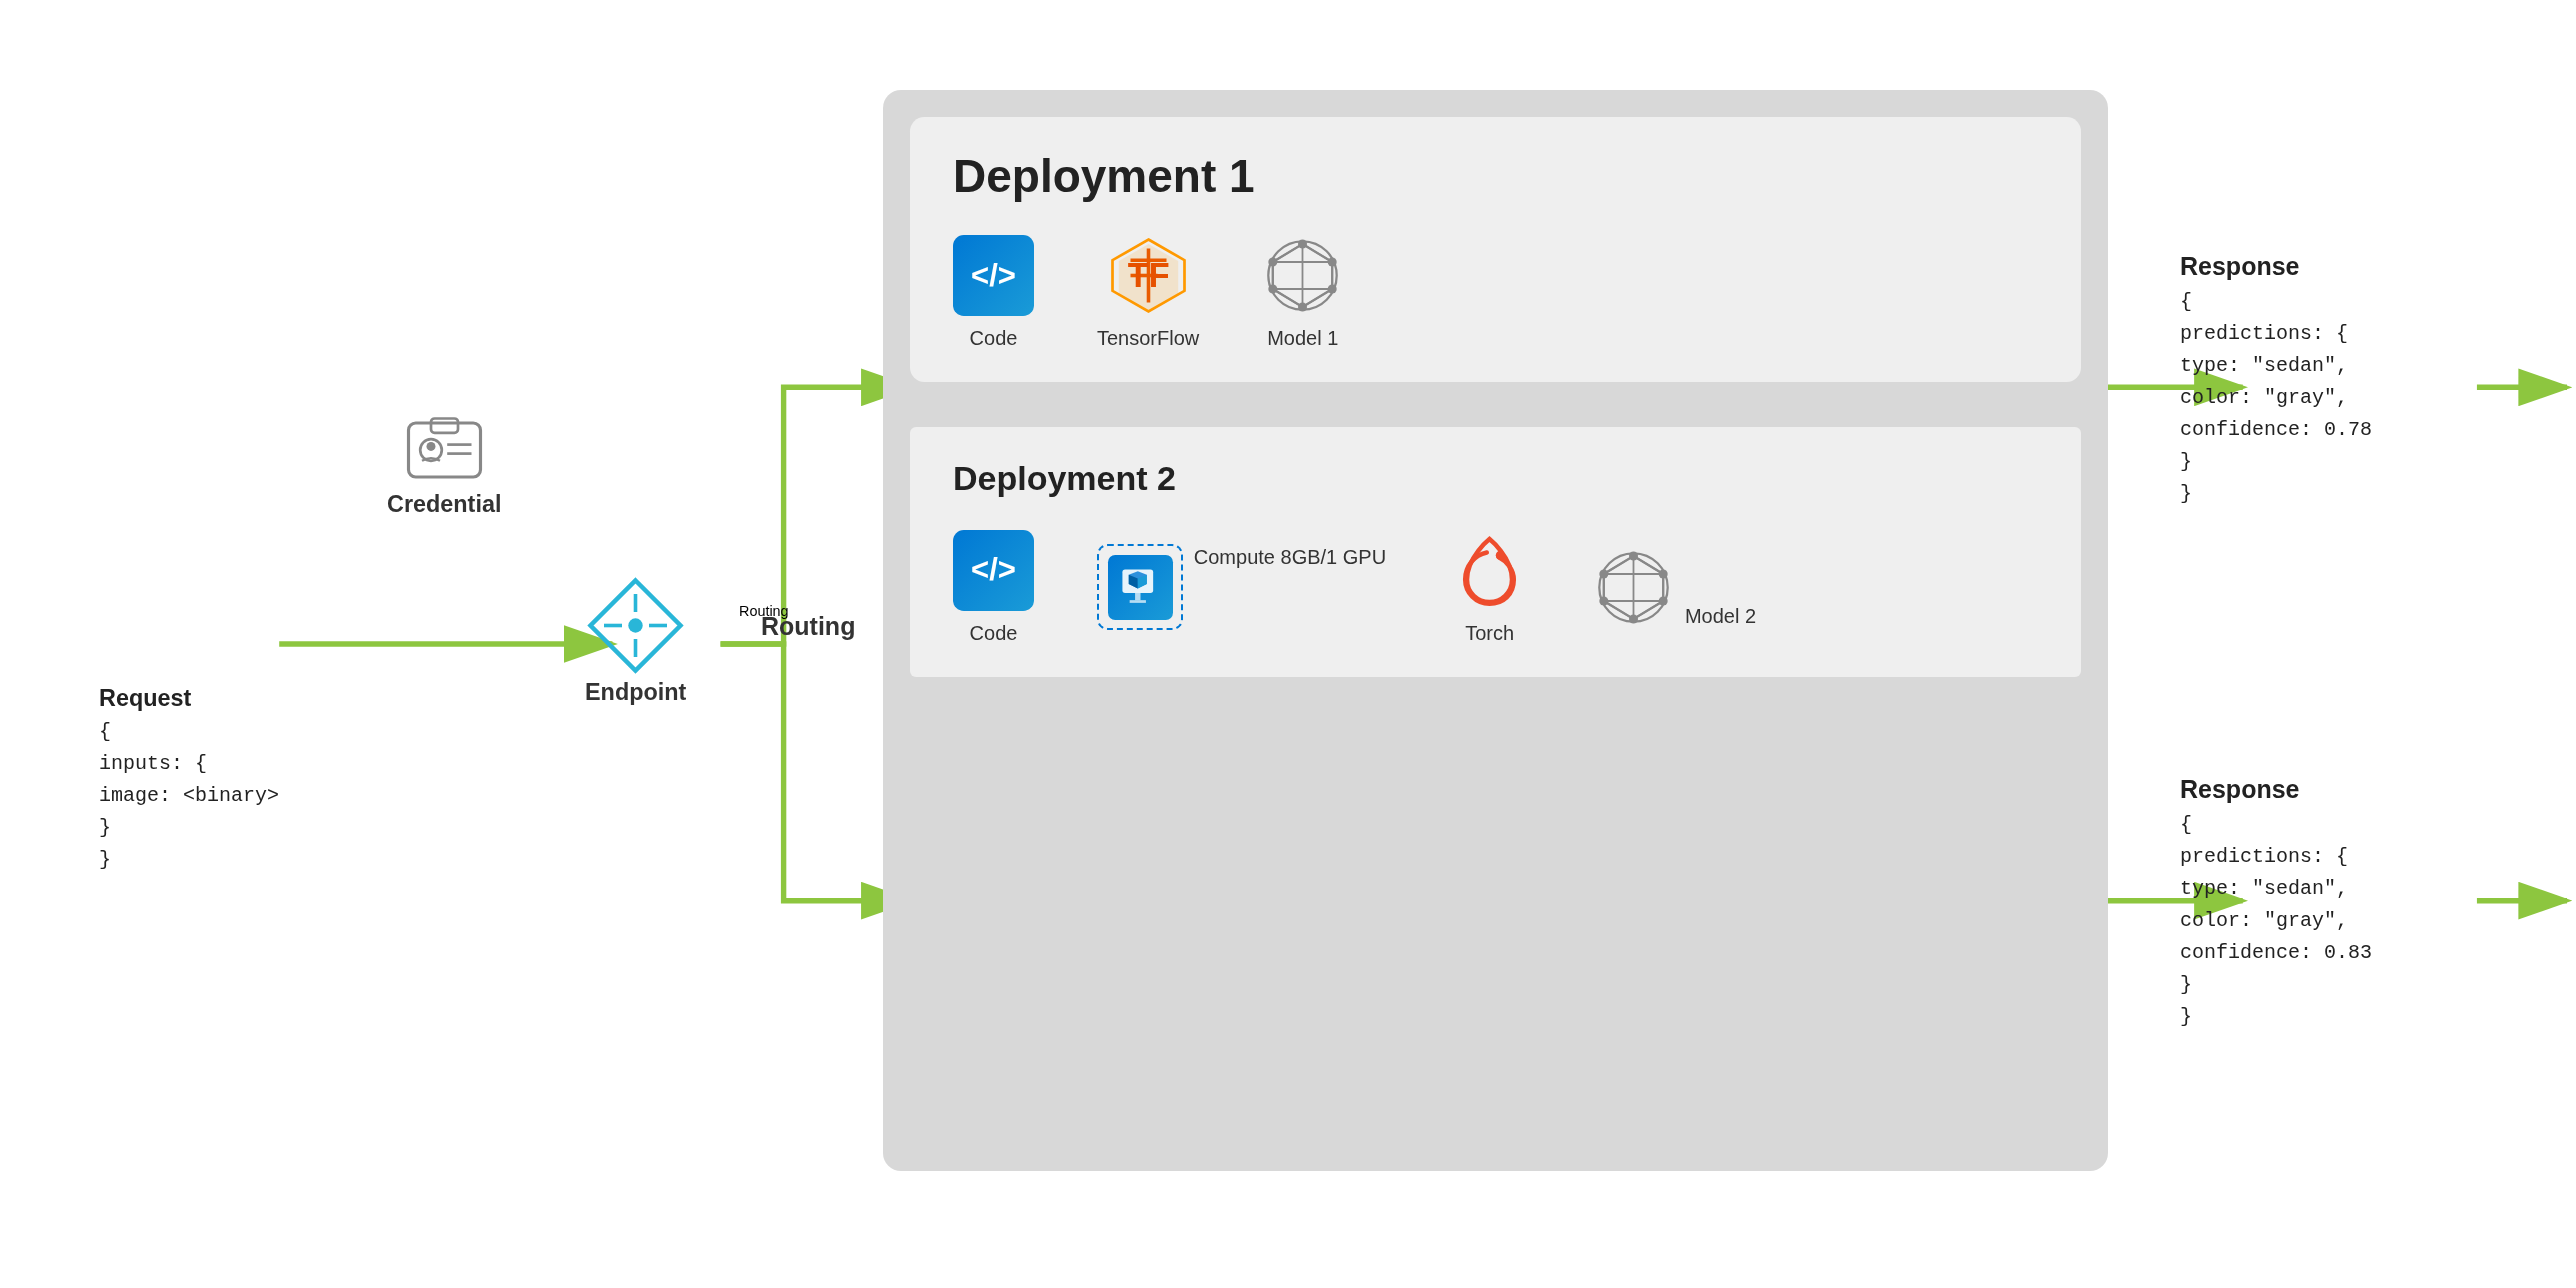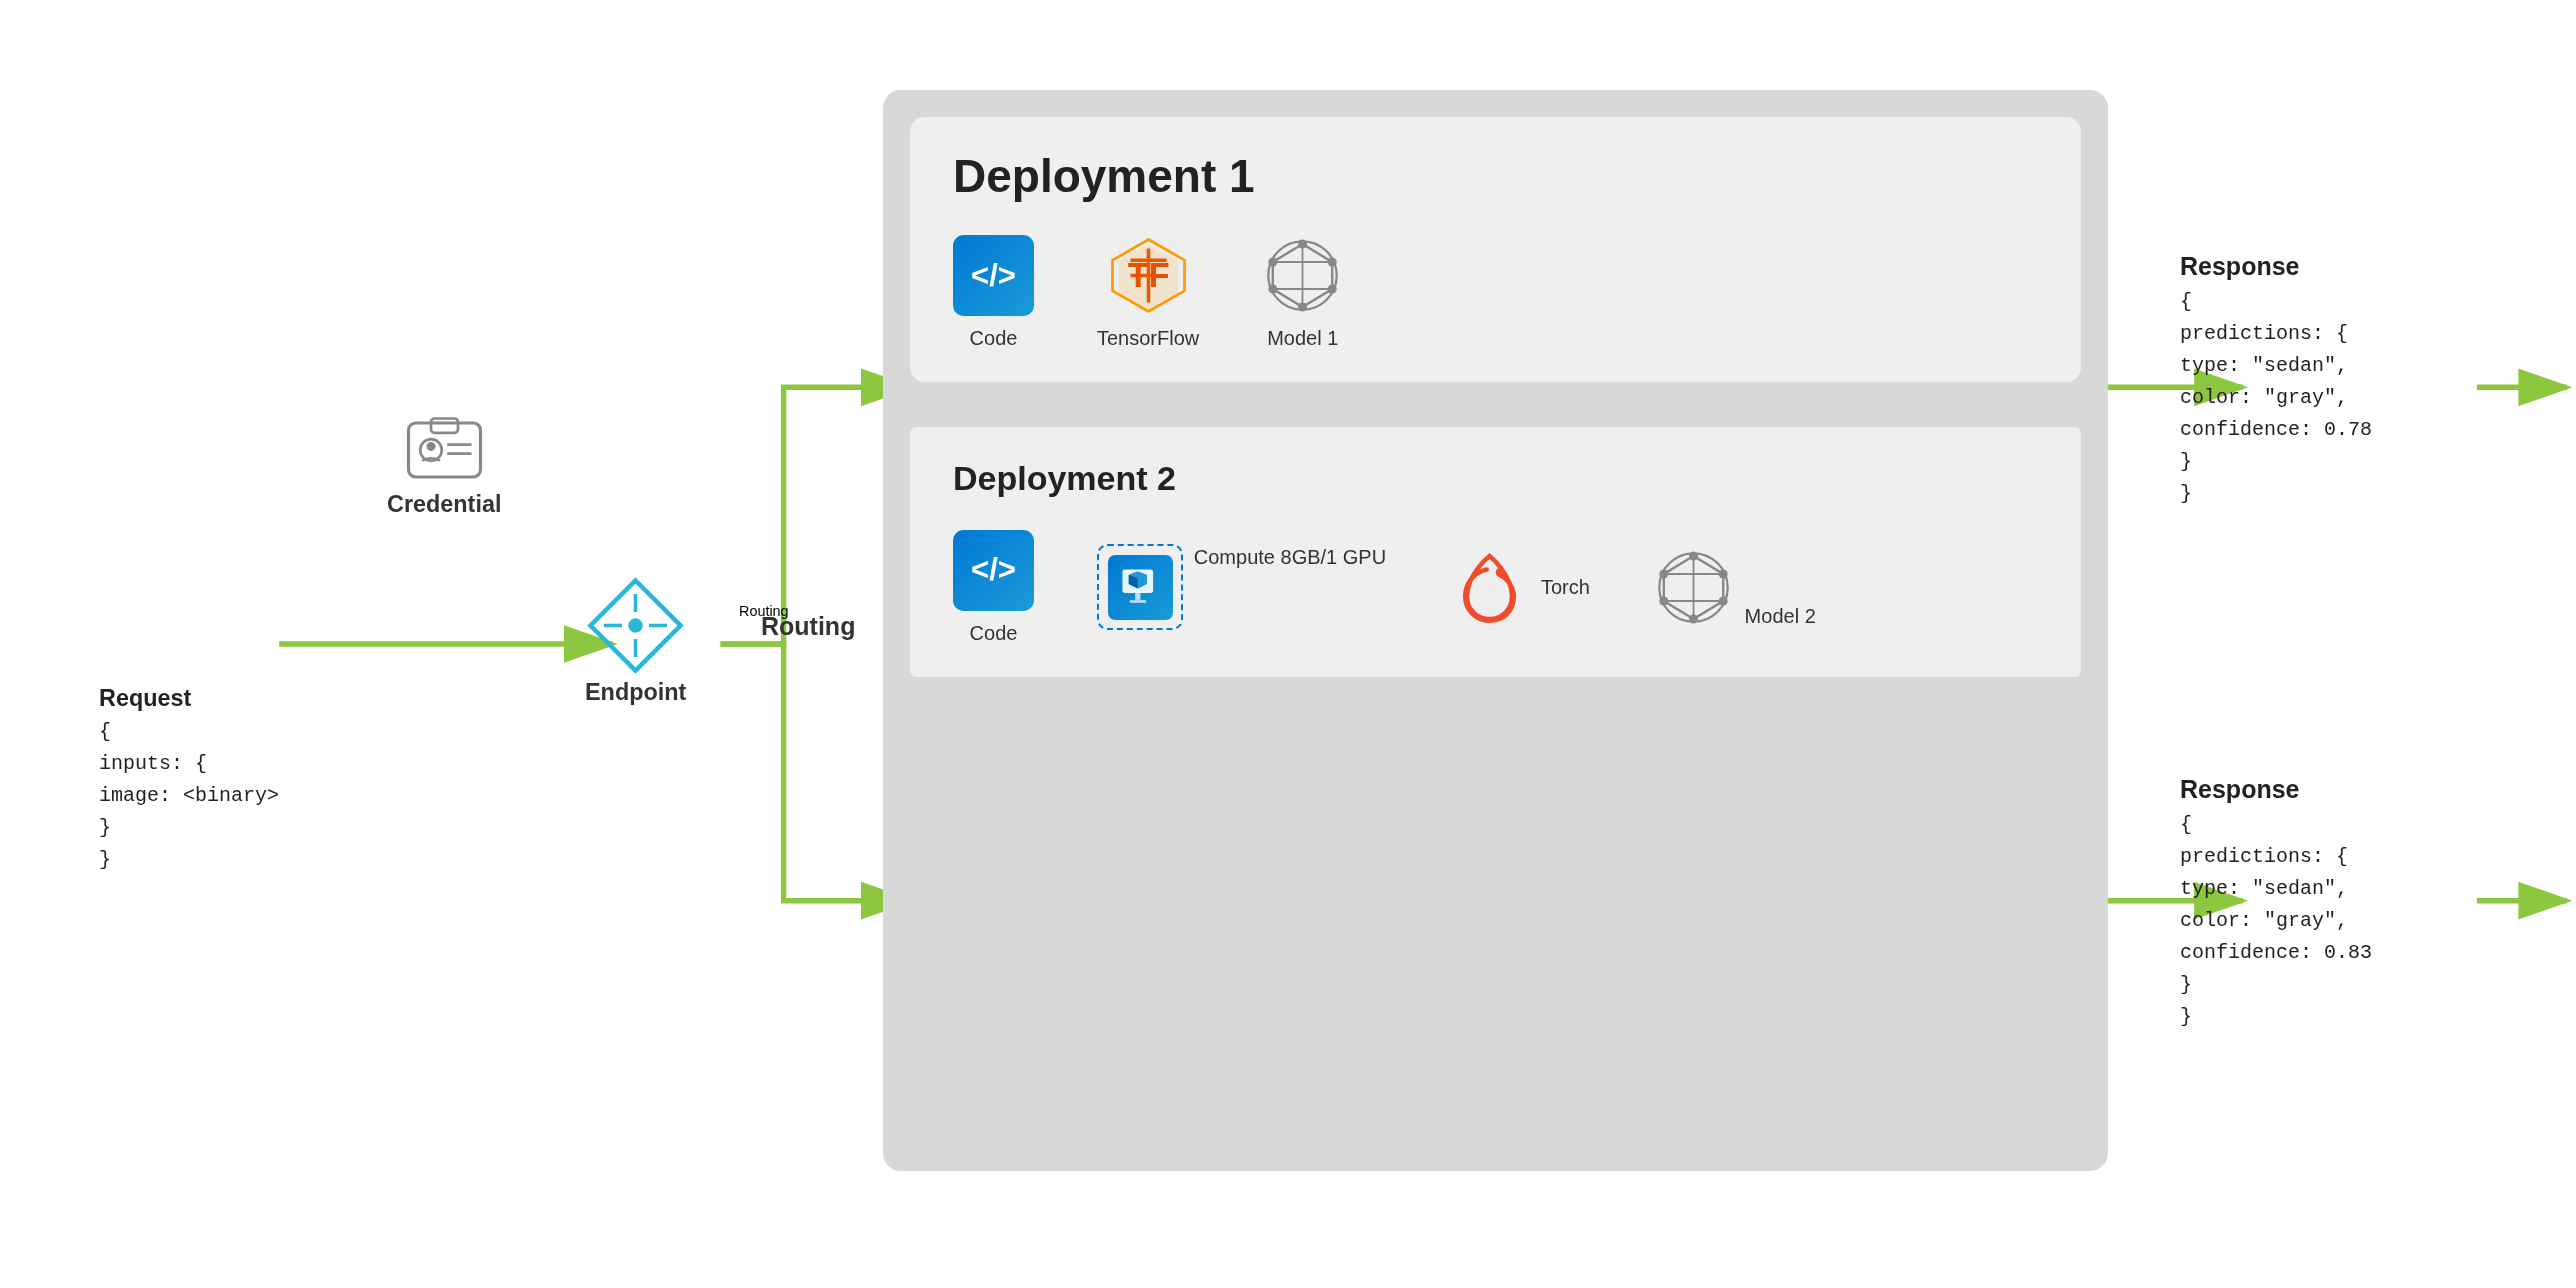--- a/index.html
+++ b/index.html
@@ -178,21 +178,21 @@
                 <polygon points="33,12 23,16 23,27 33,22" fill="#1a9bd7"></polygon>
               </svg>
             </div>
           </div>
           <span style="font-size:20px;color:#333;text-align:center;line-height:1.3;">
             <span>Compute
 8GB/1 GPU</span>
           </span>
         </div>
 
-        <div style="display:flex;flex-direction:row;align-items:center;gap:10.8px;">
+        <div style="display:flex;flex-direction:column;align-items:center;gap:10.8px;">
           <svg width="81" height="81" viewBox="0 0 90 90">
 
             <path d="M45,10 C45,10 70,30 70,55 C70,70 58,80 45,80 C32,80 20,70 20,55 C20,30 45,10 45,10 Z" fill="none" stroke="#ee4c2c" stroke-width="5"></path>
 
             <path d="M55,30 C65,35 72,45 72,55 C72,72 60,82 45,82 C30,82 18,70 18,55 C18,40 28,28 42,25" fill="none" stroke="#ee4c2c" stroke-width="5" stroke-linecap="round"></path>
 
             <circle cx="57" cy="28" r="5" fill="#ee4c2c"></circle>
           </svg>
           <span style="font-size:20px;color:#333;">Torch</span>
         </div>

